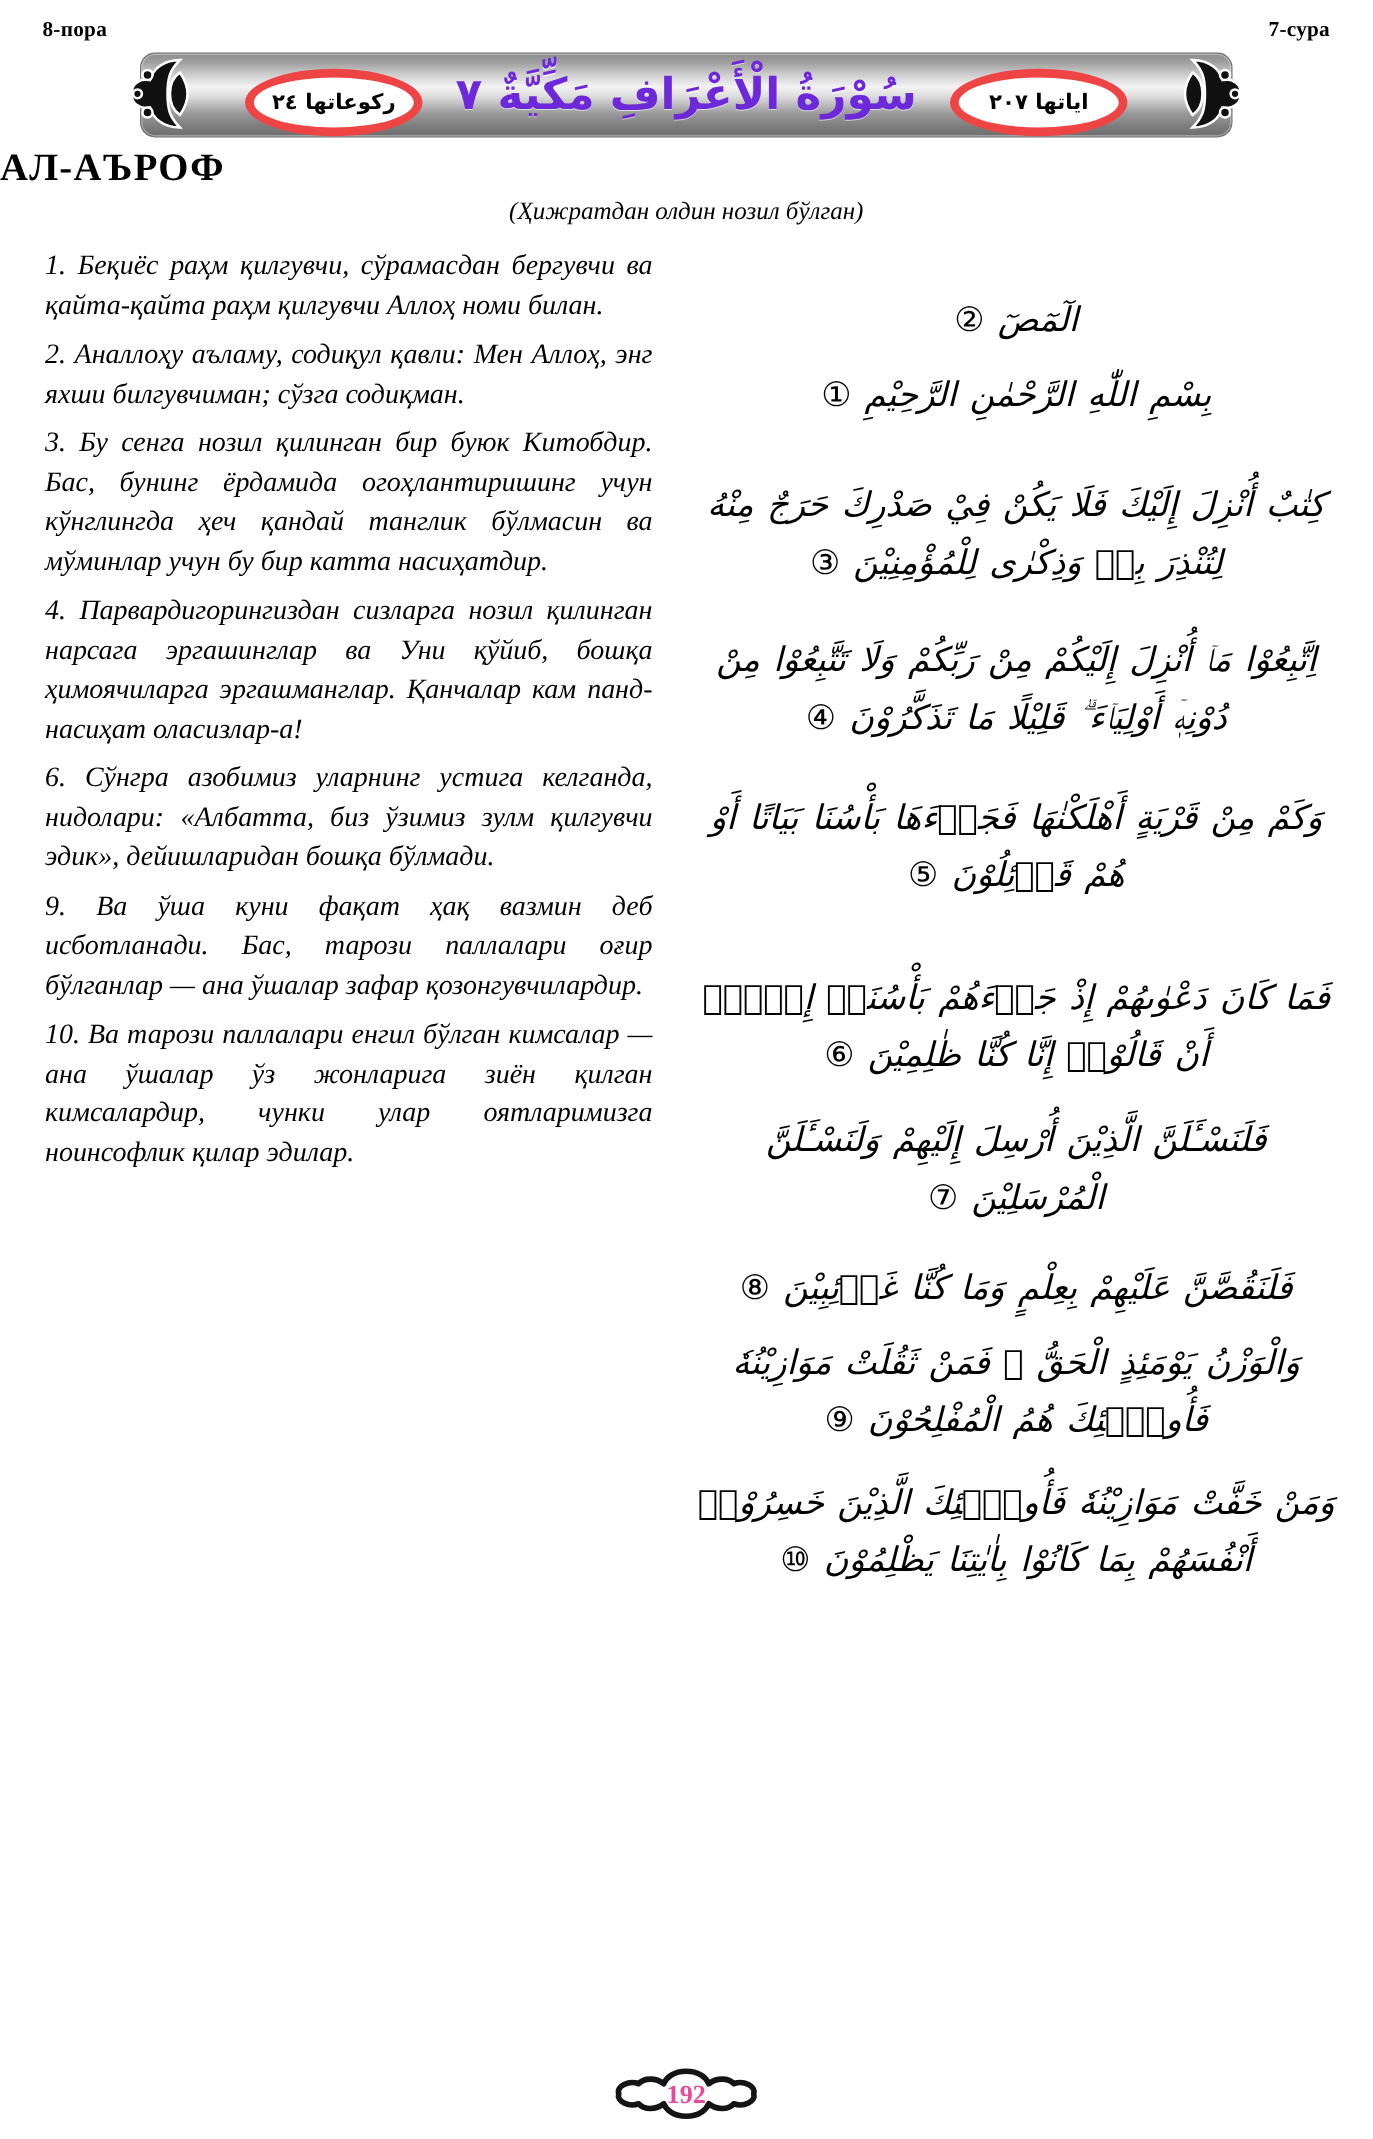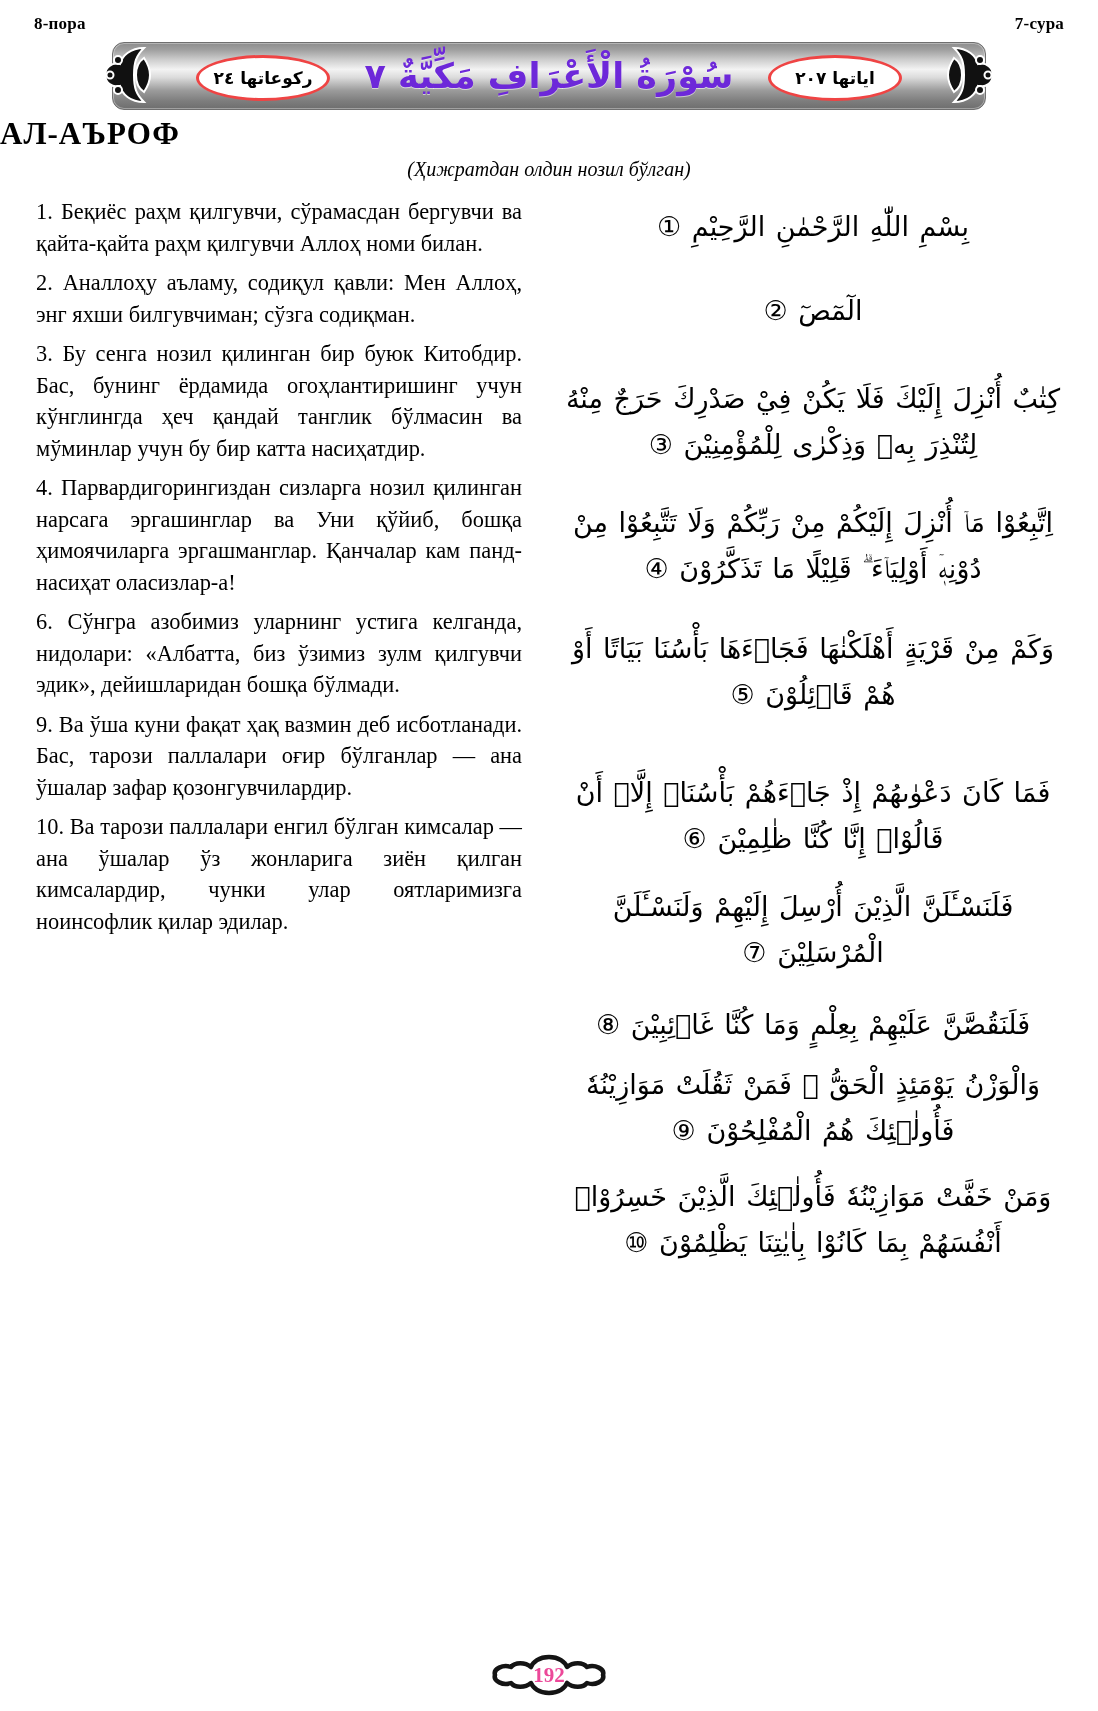--- a/index.html
+++ b/index.html
@@ -66,21 +66,21 @@
   .banner-endcap.right { right: 0px; }
   .banner-endcap svg { display:block; width:64px; height:62px; }
 
   .banner-oval {
     position: absolute;
     top: 13px;
     width: 128px;
     height: 40px;
     border-radius: 50%;
     background: #ffffff;
-    border: 3px solid #ef4444;
+    border: 7px solid #ef4444;
     display: flex;
     align-items: center;
     justify-content: center;
     direction: rtl;
     font-family: "DejaVu Sans", sans-serif;
     font-size: 17px;
     font-weight: bold;
     line-height: 1;
     color: #000;
   }
@@ -122,20 +122,21 @@
     font-style: italic;
     font-size: 20px;
   }
 
   
   .body-area {
     position: absolute;
     left: 0; right: 0;
     top: 196px;
     bottom: 0;
+    font-style: italic;
   }
   .col-translation {
     position: absolute;
     left: 36px;
     top: 0;
     width: 486px;
   }
   .col-arabic {
     position: absolute;
     right: 30px;
@@ -241,25 +242,25 @@
     <p class="verse-uz">1. Беқиёс раҳм қилгувчи, сўрамасдан бергувчи ва қайта-қайта раҳм қилгувчи Аллоҳ номи билан.</p>
     <p class="verse-uz">2. Аналлоҳу аъламу, содиқул қавли: Мен Аллоҳ, энг яхши билгувчиман; сўзга содиқман.</p>
     <p class="verse-uz">3. Бу сенга нозил қилинган бир буюк Китобдир. Бас, бунинг ёрдамида огоҳлантиришинг учун кўнглингда ҳеч қандай танглик бўлмасин ва мўминлар учун бу бир катта насиҳатдир.</p>
     <p class="verse-uz">4. Парвардигорингиздан сизларга нозил қилинган нарсага эргашинглар ва Уни қўйиб, бошқа ҳимоячиларга эргашманглар. Қанчалар кам панд-насиҳат оласизлар-а!</p>
     <p class="verse-uz">6. Сўнгра азобимиз уларнинг устига келганда, нидолари: «Албатта, биз ўзимиз зулм қилгувчи эдик», дейишларидан бошқа бўлмади.</p>
     <p class="verse-uz">9. Ва ўша куни фақат ҳақ вазмин деб исботланади. Бас, тарози паллалари оғир бўлганлар — ана ўшалар зафар қозонгувчилардир.</p>
     <p class="verse-uz">10. Ва тарози паллалари енгил бўлган кимсалар — ана ўшалар ўз жонларига зиён қилган кимсалардир, чунки улар оятларимизга ноинсофлик қилар эдилар.</p>
   </div>
 
   <div class="col-arabic">
+    <div class="ar-block" style="margin-top:38px;">
+      <p class="verse-ar">الٓمٓصٓ ②</p>
+    </div>
     <div class="ar-block" style="margin-top:8px;">
       <p class="verse-ar">بِسْمِ اللّٰهِ الرَّحْمٰنِ الرَّحِيْمِ ①</p>
-    </div>
-    <div class="ar-block" style="margin-top:38px;">
-      <p class="verse-ar">الٓمٓصٓ ②</p>
     </div>
     <div class="ar-block" style="margin-top:42px;">
       <p class="verse-ar">كِتٰبٌ أُنْزِلَ إِلَيْكَ فَلَا يَكُنْ فِيْ صَدْرِكَ حَرَجٌ مِنْهُ لِتُنْذِرَ بِهٖ وَذِكْرٰى لِلْمُؤْمِنِيْنَ ③</p>
     </div>
     <div class="ar-block" style="margin-top:32px;">
       <p class="verse-ar">اِتَّبِعُوْا مَاۤ أُنْزِلَ إِلَيْكُمْ مِنْ رَبِّكُمْ وَلَا تَتَّبِعُوْا مِنْ دُوْنِهٖۤ أَوْلِيَاۤءَ ۗ قَلِيْلًا مَا تَذَكَّرُوْنَ ④</p>
     </div>
     <div class="ar-block" style="margin-top:34px;">
       <p class="verse-ar">وَكَمْ مِنْ قَرْيَةٍ أَهْلَكْنٰهَا فَجَاۤءَهَا بَأْسُنَا بَيَاتًا أَوْ هُمْ قَاۤئِلُوْنَ ⑤</p>
     </div>

